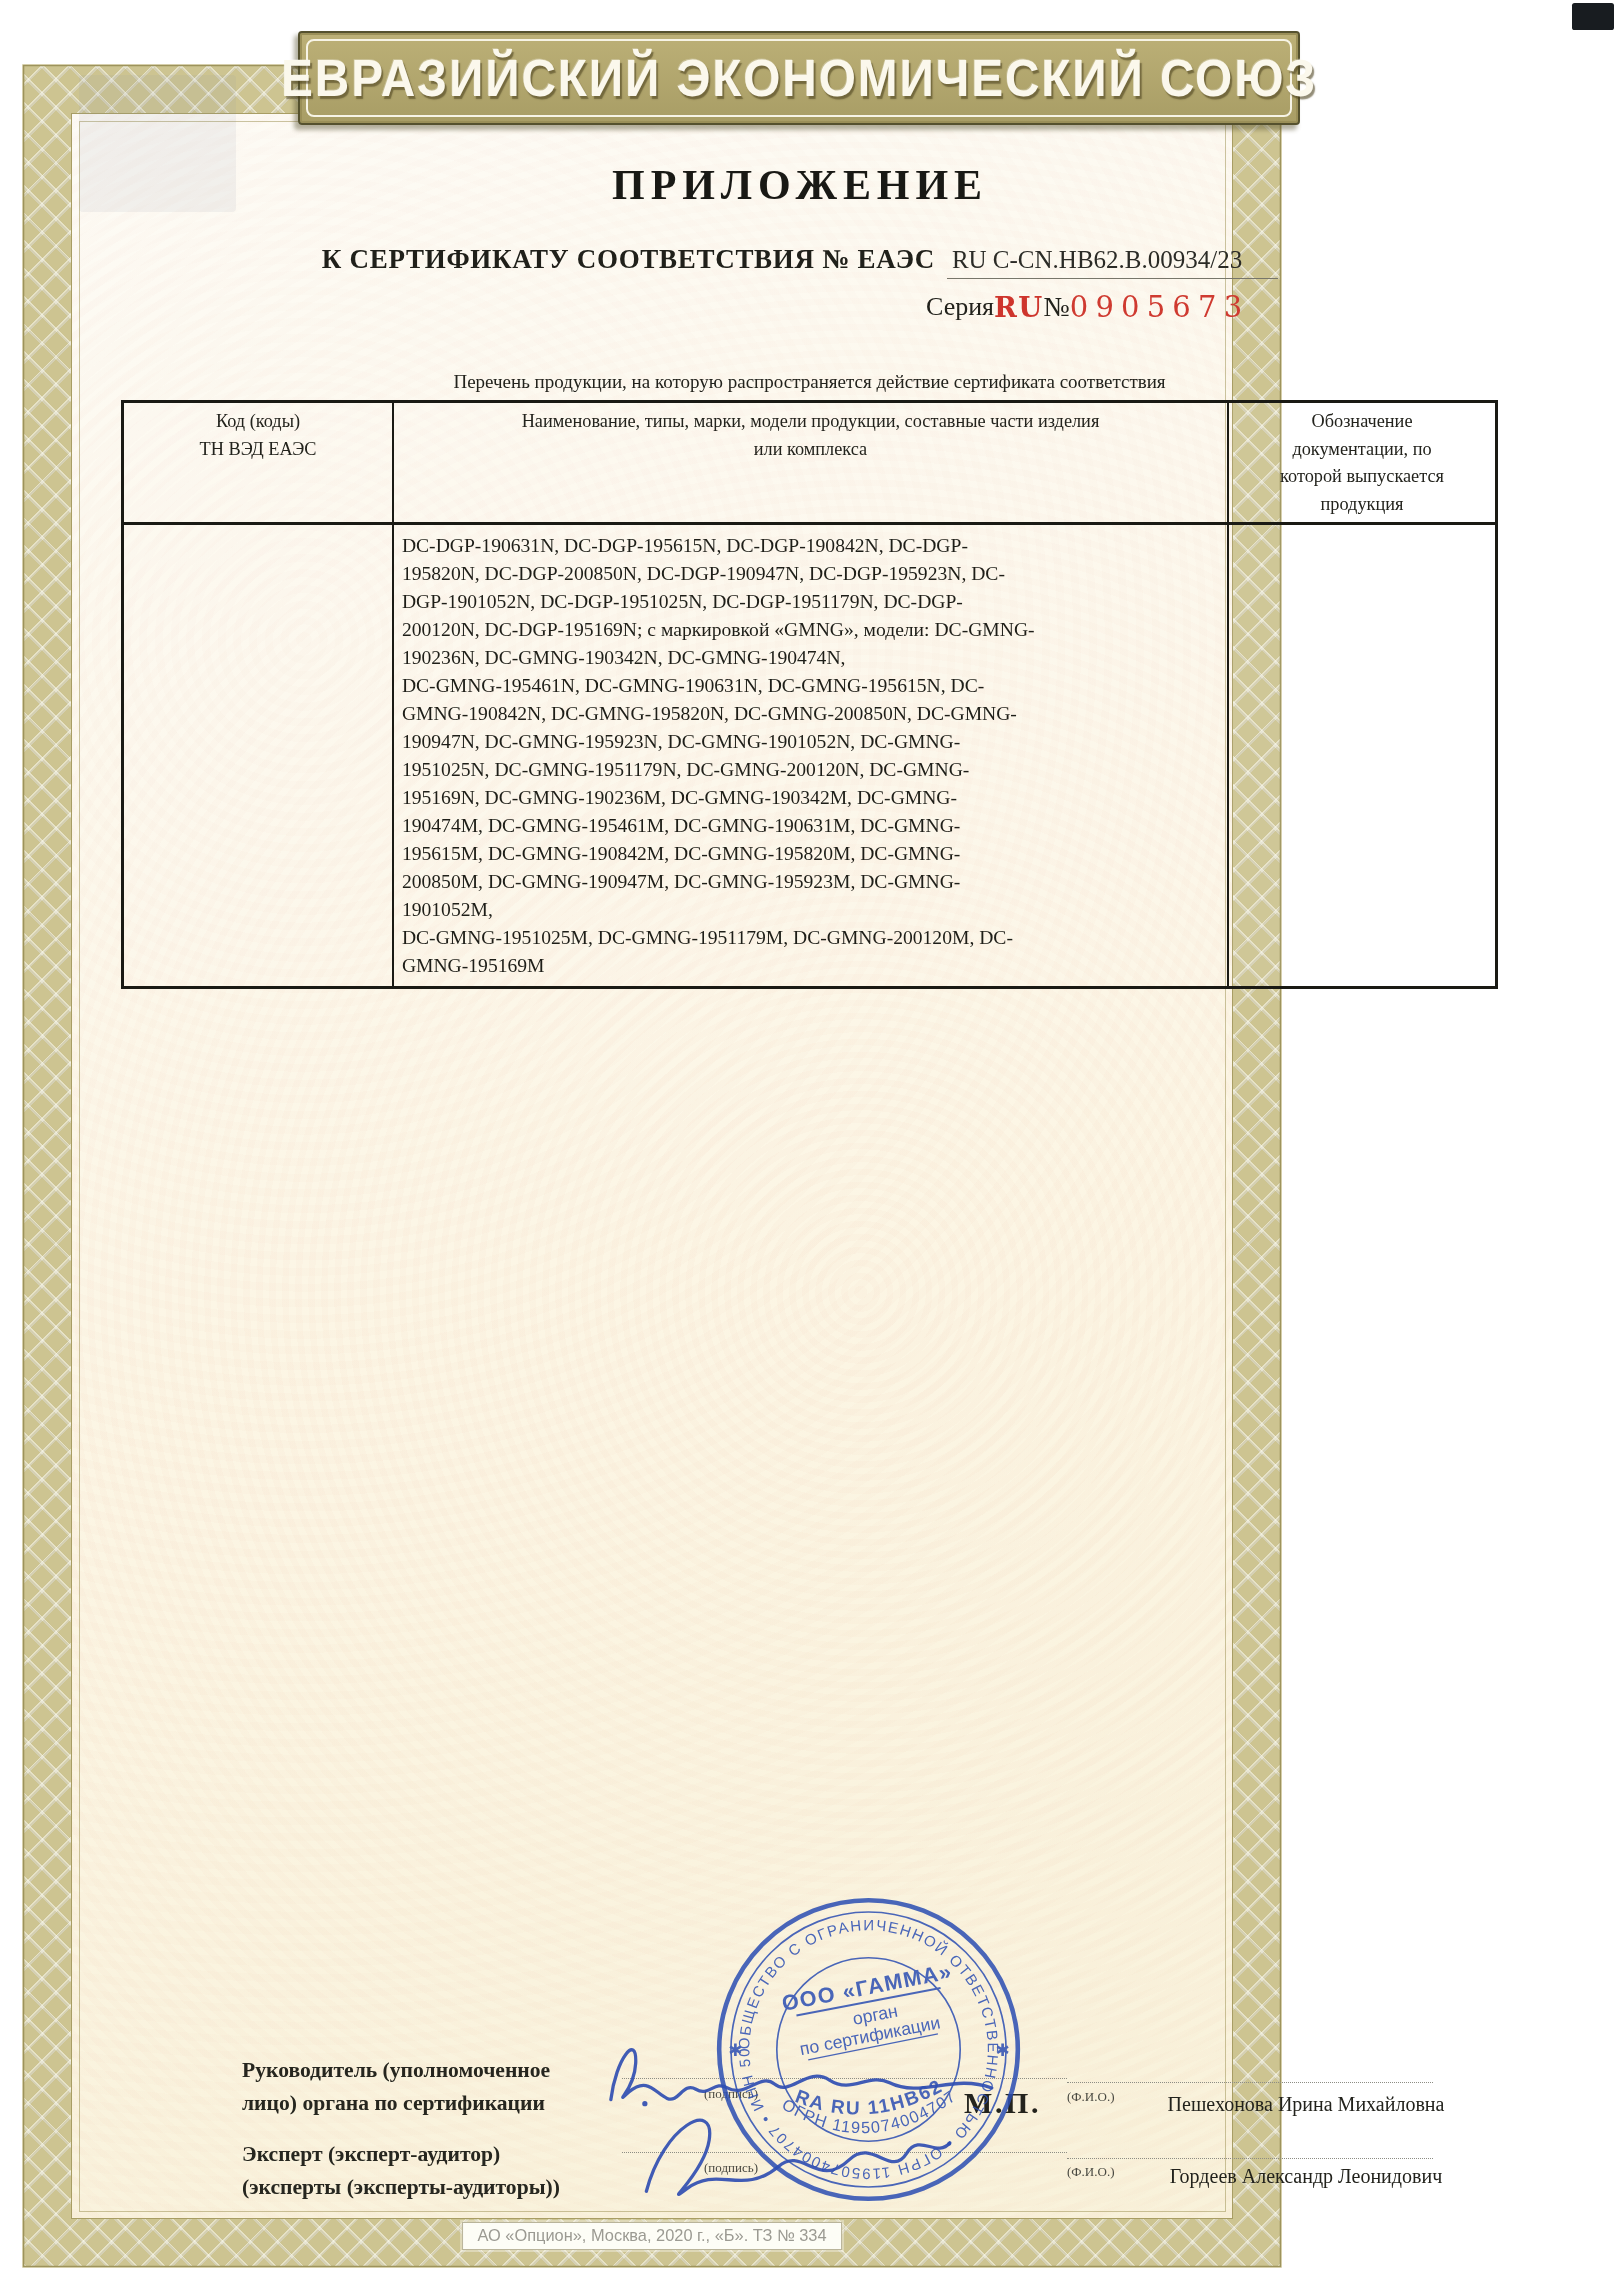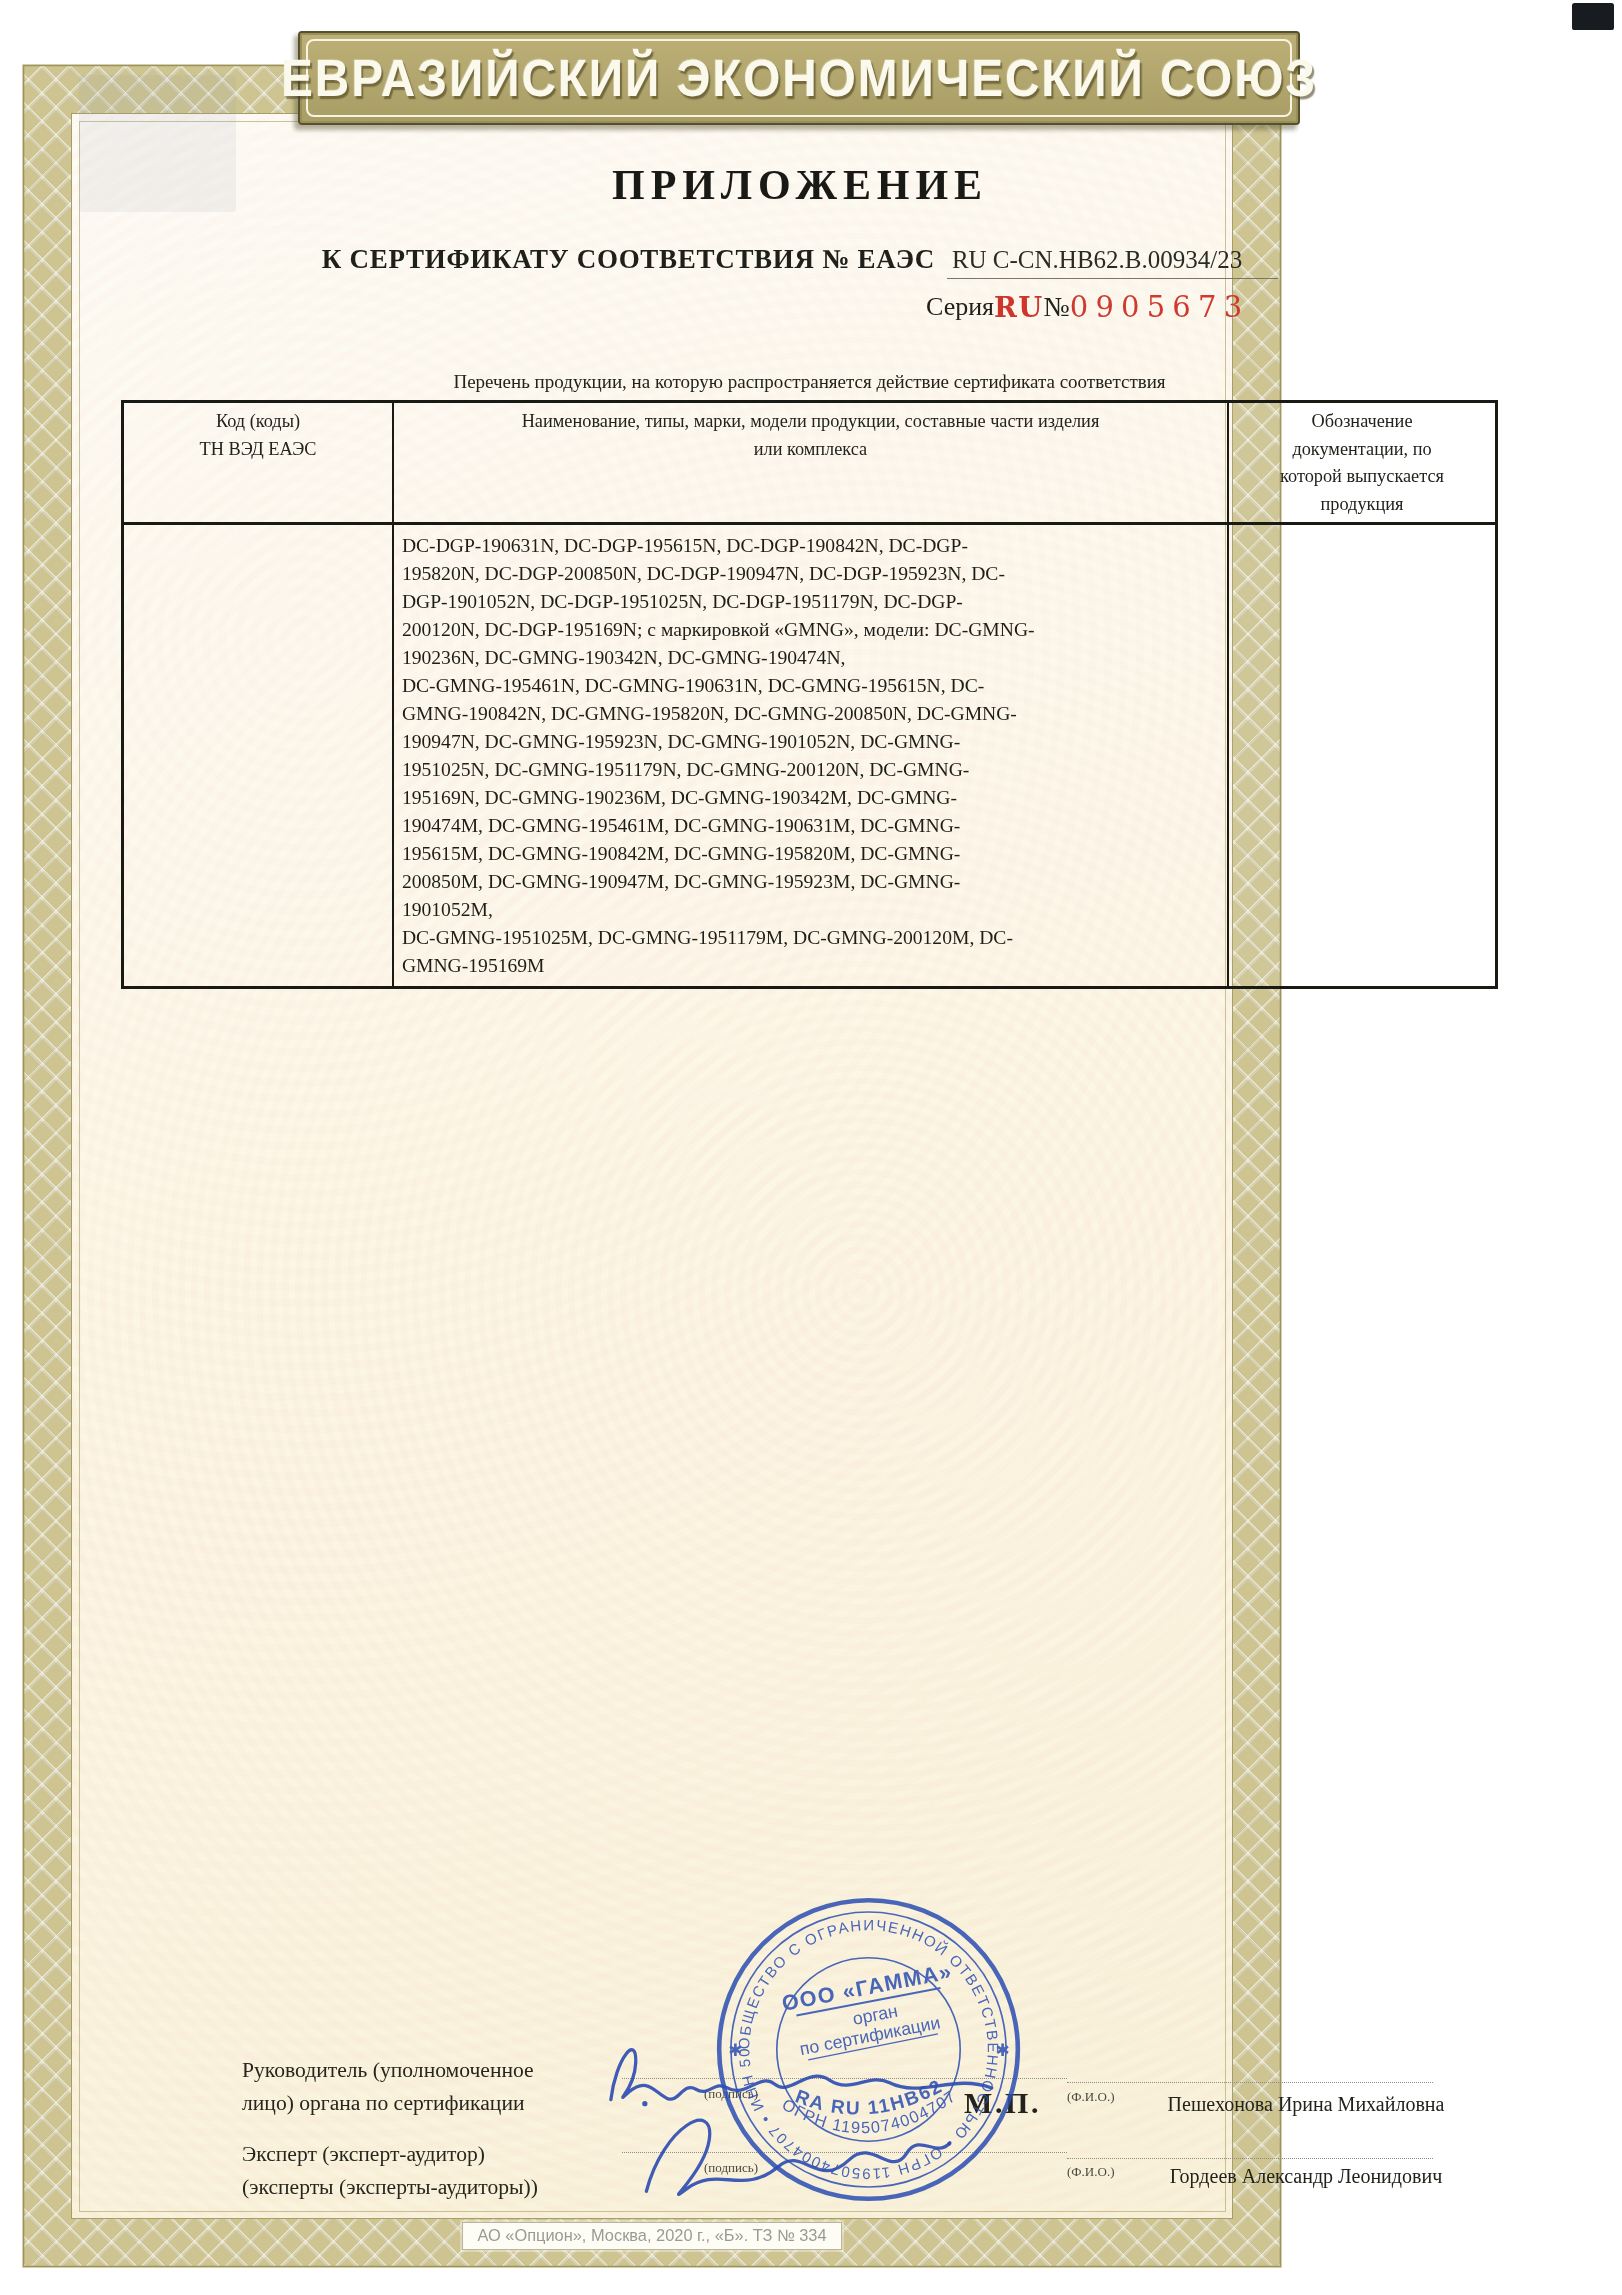--- a/index.html
+++ b/index.html
@@ -66,21 +66,21 @@
   .thead { display:grid; grid-template-columns:268px 835px 1fr;
     border-bottom:3.3px solid #1a1a14; }
   .th { padding:5.2px 9.2px 3.9px; text-align:center; font-size:18.3px; line-height:27.5px; color:#23231d; }
   .th + .th { border-left:2px solid #1a1a14; }
   .tbody { display:grid; grid-template-columns:268px 835px 1fr; min-height:453px; }
   .td { padding:6.5px 7.9px; }
   .td + .td { border-left:2px solid #1a1a14; }
   .model-line { font-size:19.6px; line-height:28px; color:#1e1e18; white-space:nowrap; }
 
   
-  .sign-label { position:absolute; left:219px; font-weight:normal; font-size:21.6px;
+  .sign-label { position:absolute; left:219px; font-weight:bold; font-size:21.6px;
     line-height:33px; color:#26261f; }
   .head-label { top:1989px; }
   .expert-label { top:2073px; }
   .sig-line { position:absolute; border-bottom:1.3px dotted #8d8d84; }
   .sig-line-1 { left:599px; top:1996px; width:445px; height:18.3px; }
   .sig-line-2 { left:599px; top:2070px; width:445px; height:18.3px; }
   .small-cap { position:absolute; font-size:13px; color:#4a4a42; }
   .podpis-1 { left:681px; top:2021px; width:196px; }
   .podpis-2 { left:681px; top:2095px; width:196px; }
   .fio-name { position:absolute; left:1080px; width:406px; text-align:center;

